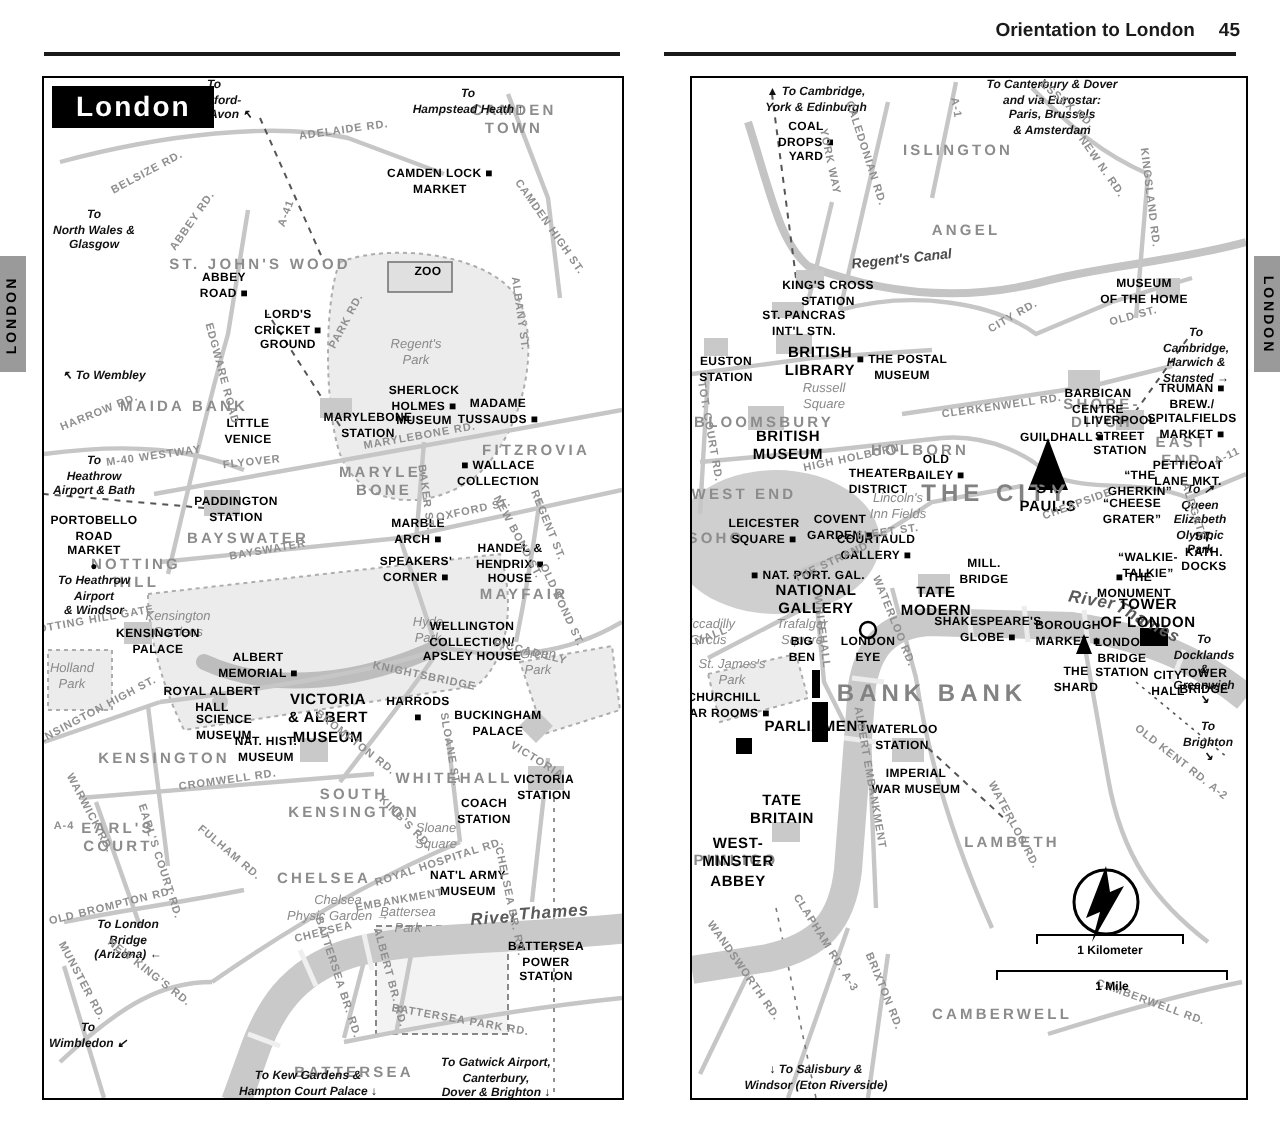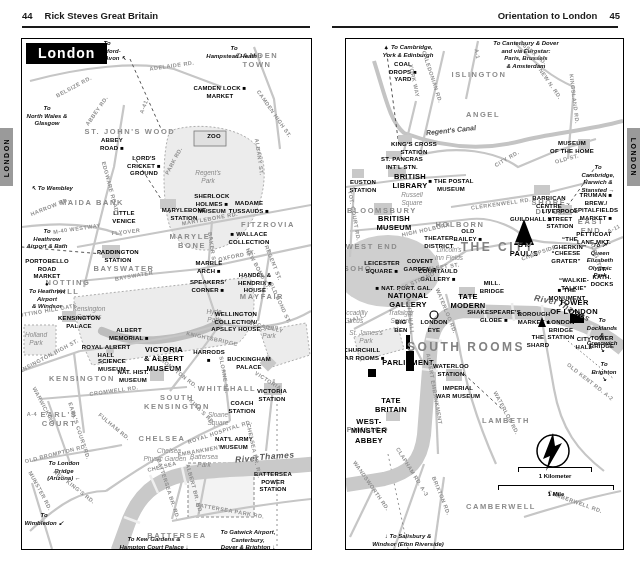--- a/index.html
+++ b/index.html
@@ -33,24 +33,20 @@
   .scalebar{position:absolute;text-align:center;}
   .scalebar .bar{height:4px;border-top:1px solid #000;border-left:1px solid #000;
                  border-right:1px solid #000;}
   .scalebar .lbl{font-size:6px;font-weight:bold;color:#000;margin-top:1px;}
 </style>
 </head>
 <body>
 
 <div id="page">
 
-  <div class="runhead" style="left:22px;">
-    <span class="pn">44</span>
-    <span>Rick Steves Great Britain</span>
-  </div>
   <div class="runhead" style="right:20px;">
     <span>Orientation to London</span>
     <span class="pn">45</span>
   </div>
   <div class="rule" style="left:22px;width:288px;"></div>
   <div class="rule" style="left:332px;width:286px;"></div>
 
   <div class="side-tab tab-l" style="left:0;top:128px;">
     <span>LONDON</span>
   </div>
@@ -374,21 +370,21 @@
         <div class="label district" style="left: 133px; top: 36px; transform: translate(-50%, -50%) rotate(0deg);">ISLINGTON</div>
         <div class="label district" style="left: 137px; top: 76px; transform: translate(-50%, -50%) rotate(0deg);">ANGEL</div>
         <div class="label district" style="left: 205px; top: 168px; transform: translate(-50%, -50%) rotate(0deg);">SHORE-
 DITCH</div>
         <div class="label district" style="left: 36px; top: 172px; transform: translate(-50%, -50%) rotate(0deg);">BLOOMSBURY</div>
         <div class="label district" style="left: 114px; top: 186px; transform: translate(-50%, -50%) rotate(0deg);">HOLBORN</div>
         <div class="label bigdistrict" style="left: 152px; top: 208px; transform: translate(-50%, -50%) rotate(0deg);">THE CITY</div>
         <div class="label district" style="left: 245px; top: 187px; transform: translate(-50%, -50%) rotate(0deg);">EAST END</div>
         <div class="label district" style="left: 26px; top: 208px; transform: translate(-50%, -50%) rotate(0deg);">WEST END</div>
         <div class="label district" style="left: 12px; top: 230px; transform: translate(-50%, -50%) rotate(0deg);">SOHO</div>
-        <div class="label bigdistrict" style="left: 120px; top: 308px; transform: translate(-50%, -50%) rotate(0deg);">SOUTH ROOMS</div>
+        <div class="label bigdistrict" style="left: 120px; top: 308px; transform: translate(-50%, -50%) rotate(0deg);">BANK BANK</div>
         <div class="label district" style="left: 122px; top: 382px; transform: translate(-50%, -50%) rotate(0deg); margin-left: 38px;">LAMBETH</div>
         <div class="label district" style="left: 22px; top: 391px; transform: translate(-50%, -50%) rotate(0deg);">PIMLICO</div>
         <div class="label district" style="left: 155px; top: 468px; transform: translate(-50%, -50%) rotate(0deg);">CAMBERWELL</div>
         <div class="label canal" style="left: 105px; top: 92px; transform: translate(-50%, -50%) rotate(-6deg);">Regent's Canal</div>
         <div class="label park" style="left: 103px; top: 215px; transform: translate(-50%, -50%) rotate(0deg);">Lincoln's
 Inn Fields</div>
         <div class="label park" style="left: 66px; top: 160px; transform: translate(-50%, -50%) rotate(0deg);">Russell
 Square</div>
         <div class="label park" style="left: 20px; top: 298px; transform: translate(-50%, -50%) rotate(0deg);">St. James's
 Park</div>

